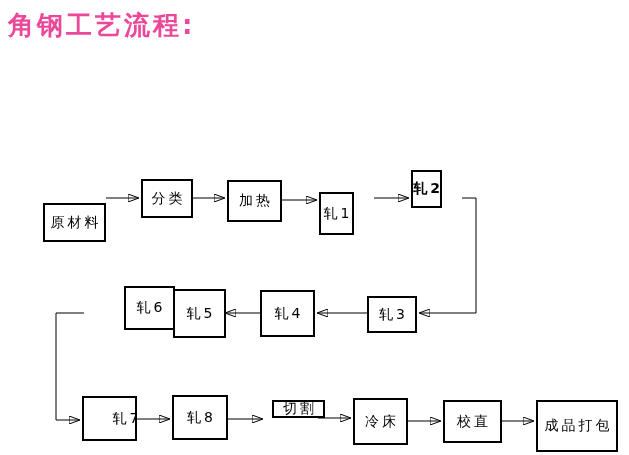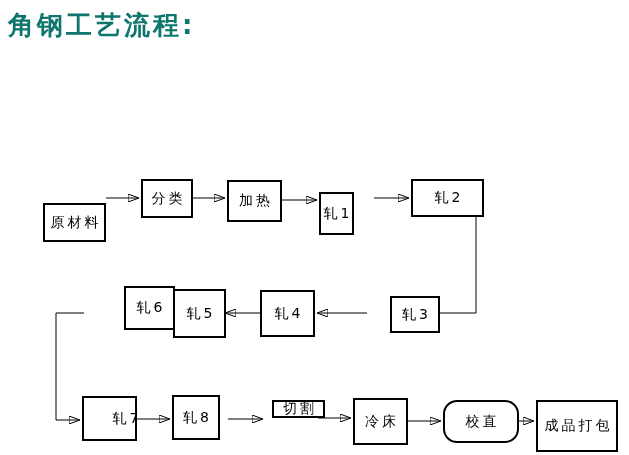--- a/index.html
+++ b/index.html
@@ -8,21 +8,21 @@
     width:629px;height:455px;
     background:#ffffff;
     font-family:"DejaVu Sans", sans-serif;
     color:#000000;
     overflow:hidden;
   }
   .page-title{
     position:absolute;left:8px;top:8px;
     font-size:26px;font-weight:bold;
     letter-spacing:3px;
-    color:#0f766e;
+    color:#ec4899;
     white-space:nowrap;
   }
   .node{
     position:absolute;
     border:2px solid #000000;
     background:#ffffff;
     display:flex;align-items:center;justify-content:center;
     font-size:14px;
     letter-spacing:3px;
     box-sizing:border-box;
@@ -70,49 +70,49 @@
   </div>
   <div class="node" style="left:141px;top:179px;width:52px;height:39px;">
     <span>分类</span>
   </div>
   <div class="node" style="left:227px;top:180px;width:55px;height:42px;text-align:center;">
     <span>加热</span>
   </div>
   <div class="node" style="left:319px;top:192px;width:35px;height:43px;">
     <span>轧1</span>
   </div>
-  <div class="node" style="left:411px;top:179px;width:73px;height:38px;">
+  <div class="node" style="left:411px;top:170px;width:31px;height:38px;font-weight:bold;">
     <span>轧2</span>
   </div>
 
-  <div class="node" style="left:367px;top:296px;width:50px;height:37px;margin-left:23px;">
+  <div class="node" style="left:367px;top:296px;width:50px;height:37px;">
     <span>轧3</span>
   </div>
   <div class="node" style="left:260px;top:290px;width:55px;height:47px;">
     <span>轧4</span>
   </div>
   <div class="node" style="left:173px;top:289px;width:53px;height:49px;">
     <span>轧5</span>
   </div>
   <div class="node" style="left:84px;top:286px;width:51px;height:44px;margin-left:40px;">
     <span>轧6</span>
   </div>
 
   <div class="node" style="left:82px;top:396px;width:55px;height:45px;padding-left:32px;">
     <span>轧7</span>
   </div>
-  <div class="node" style="left:172px;top:395px;width:48px;height:45px;">
+  <div class="node" style="left:172px;top:395px;width:56px;height:45px;">
     <span>轧8</span>
   </div>
   <div class="node" style="left:272px;top:400px;width:53px;height:18px;">
     <span>切割</span>
   </div>
   <div class="node" style="left:353px;top:398px;width:55px;height:47px;">
     <span>冷床</span>
   </div>
-  <div class="node" style="left:443px;top:400px;width:76px;height:43px;border-radius:14px;">
+  <div class="node" style="left:443px;top:400px;width:59px;height:43px;">
     <span>校直</span>
   </div>
   <div class="node" style="left:536px;top:400px;width:82px;height:52px;">
     <span>成品打包</span>
   </div>
 
 </div>
 
 </body></html>

